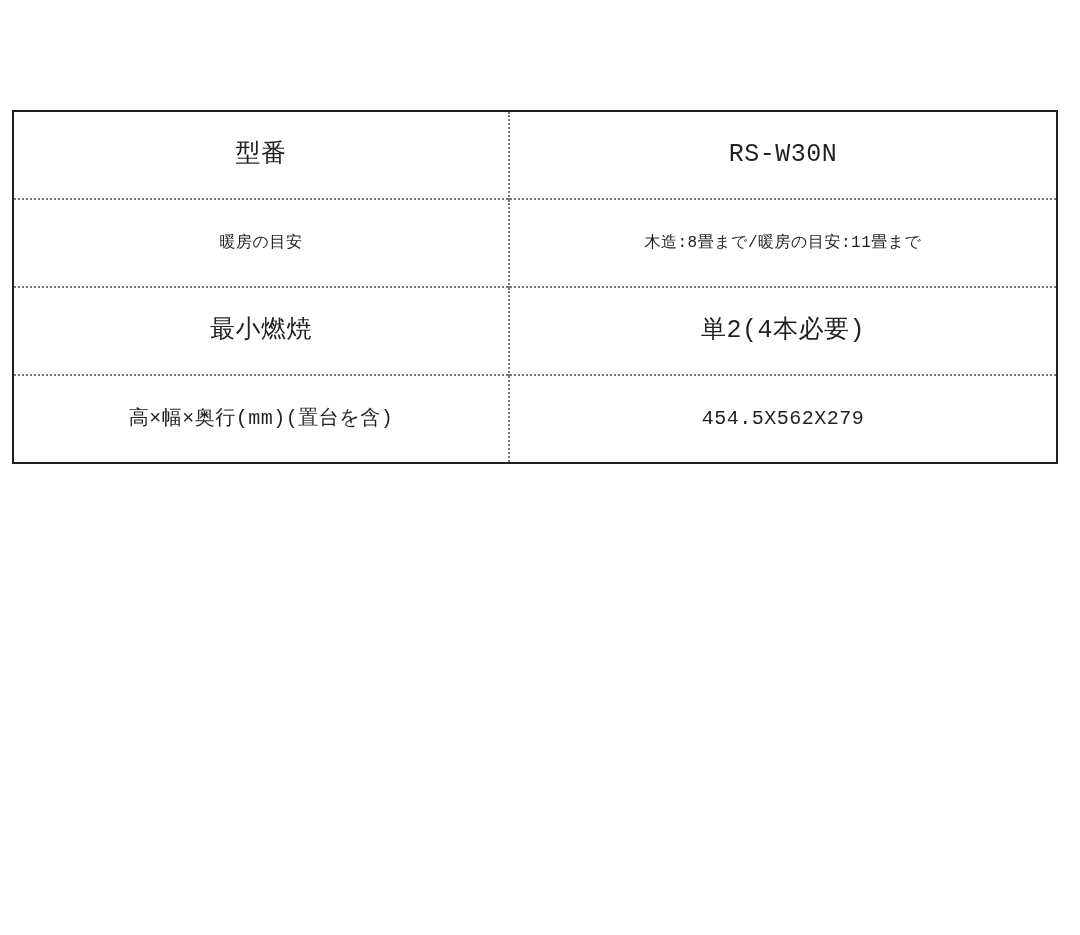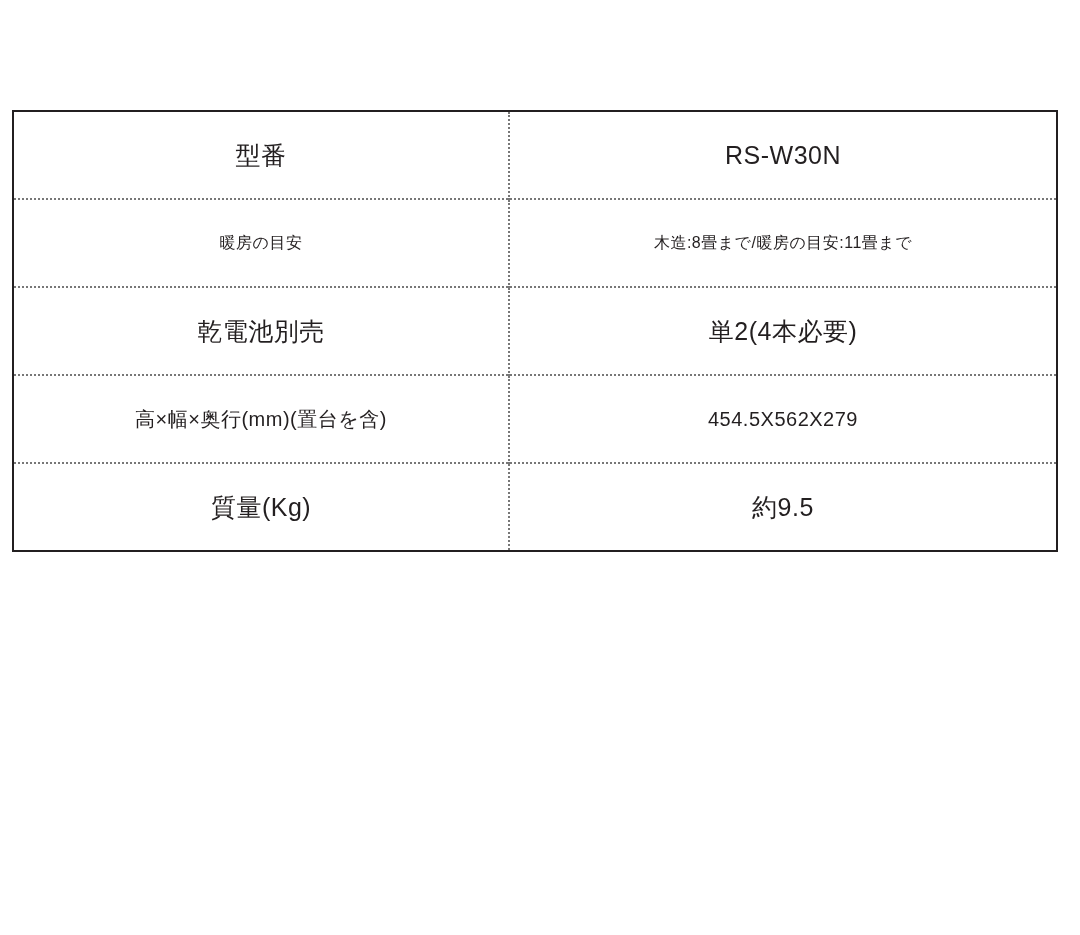--- a/index.html
+++ b/index.html
@@ -50,20 +50,21 @@
   table.spec-table tr td.value-cell {
     width: 52.5%;
   }
   table.spec-table tr + tr td {
     border-top: 2px dotted #777777;
   }
   .cell-text {
     display: block;
     line-height: 1.3;
     padding: 0 16px;
+    font-family: Liberation Mono, monospace;
   }
   
   .row-long .cell-text {
     font-size: 16px;
   }
   .row-small .cell-text {
     font-size: 20px;
   }
 </style>
 </head>
@@ -90,43 +91,35 @@
           </td>
           <td class="value-cell">
             <span class="cell-text">木造:8畳まで/暖房の目安:11畳まで</span>
           </td>
         </tr>
 
 
 
         <tr>
           <td class="label-cell">
-            <span class="cell-text">乾電池別売</span>
+            <span class="cell-text">最小燃焼</span>
           </td>
           <td class="value-cell">
             <span class="cell-text">単2(4本必要)</span>
           </td>
         </tr>
 
         <tr class="row-small">
           <td class="label-cell">
             <span class="cell-text">高×幅×奥行(mm)(置台を含)</span>
           </td>
           <td class="value-cell">
             <span class="cell-text">454.5X562X279</span>
           </td>
         </tr>
 
-        <tr>
-          <td class="label-cell">
-            <span class="cell-text">質量(Kg)</span>
-          </td>
-          <td class="value-cell">
-            <span class="cell-text">約9.5</span>
-          </td>
-        </tr>
 
 
       </tbody>
     </table>
   </div>
 
 </div>
 
 </body></html>

